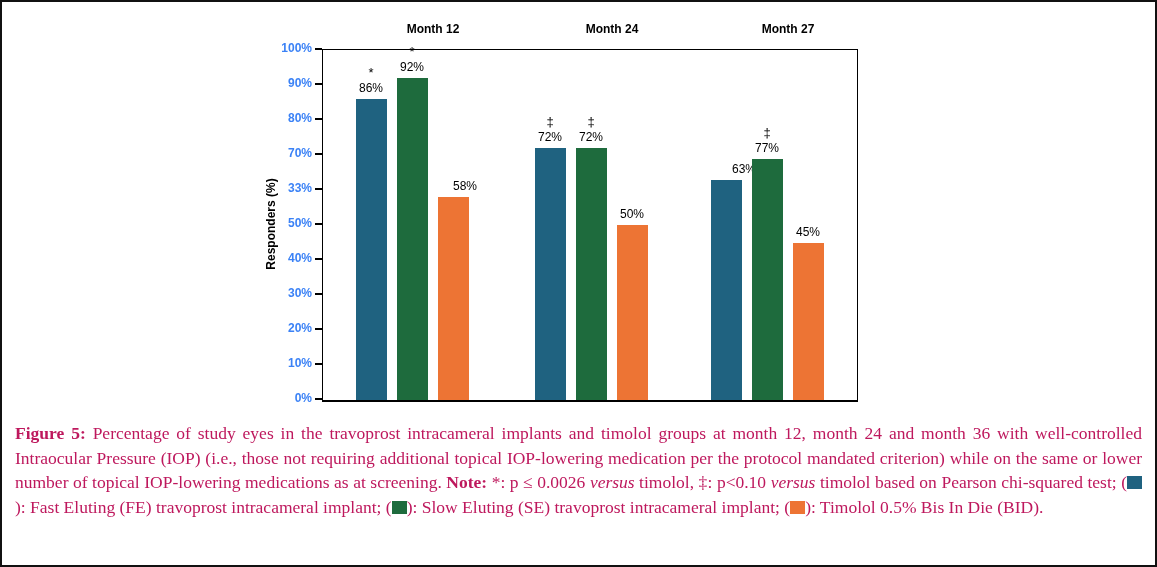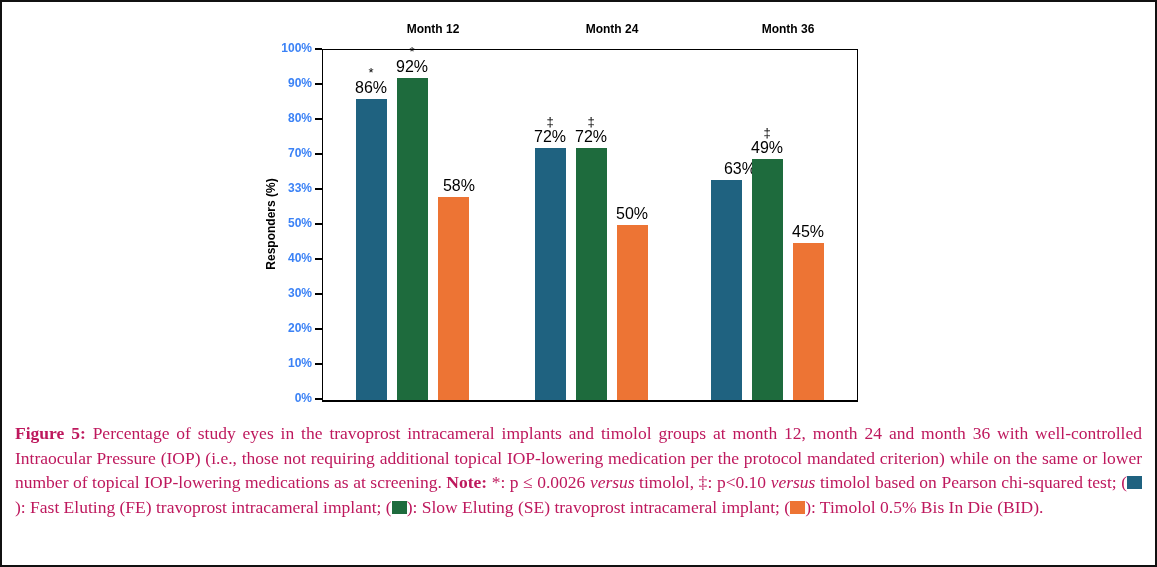--- a/index.html
+++ b/index.html
@@ -41,21 +41,21 @@
   .y-axis-title{
     position:absolute;
     transform:translate(-50%,-50%) rotate(-90deg);
     font-size:12px;font-weight:700;color:#000000;
     white-space:nowrap;
   }
   .bar{position:absolute;bottom:0;}
   .bar-vlabel{
     position:absolute;
     text-align:center;
-    font-size:16px;font-weight:400;color:#000000;
+    font-size:12px;font-weight:400;color:#000000;
     line-height:14px;
   }
   .bar-mark{
     position:absolute;
     text-align:center;
     font-size:13px;font-weight:400;color:#000000;
     line-height:14px;
   }
   
   .caption{
@@ -91,24 +91,24 @@
         <div class="bar-mark" style="left: 197px; width: 60px; bottom: 271px;">‡</div>
         <div class="bar" style="left: 387.5px; width: 31px; height: 220.5px; background: rgb(31, 98, 128);"></div>
         <div class="bar-vlabel" style="left: 373px; width: 60px; bottom: 224.5px; text-align: right;">63%</div>
         <div class="bar" style="left: 73.5px; width: 31px; height: 322px; background: rgb(30, 107, 61);"></div>
         <div class="bar-vlabel" style="left: 59px; width: 60px; bottom: 326px;">92%</div>
         <div class="bar-mark" style="left: 59px; width: 60px; bottom: 341px;">*</div>
         <div class="bar" style="left: 252.5px; width: 31px; height: 252px; background: rgb(30, 107, 61);"></div>
         <div class="bar-vlabel" style="left: 238px; width: 60px; bottom: 256px;">72%</div>
         <div class="bar-mark" style="left: 238px; width: 60px; bottom: 271px;">‡</div>
         <div class="bar" style="left: 428.5px; width: 31px; height: 241.5px; background: rgb(30, 107, 61);"></div>
-        <div class="bar-vlabel" style="left: 414px; width: 60px; bottom: 245.5px;">49%</div>
+        <div class="bar-vlabel" style="left: 414px; width: 60px; bottom: 245.5px;">77%</div>
         <div class="bar-mark" style="left: 414px; width: 60px; bottom: 260.5px;">‡</div>
         <div class="bar" style="left: 114.5px; width: 31px; height: 203px; background: rgb(237, 116, 52);"></div>
-        <div class="bar-vlabel" style="left: 92px; width: 60px; bottom: 207px; text-align: right;">58%</div>
+        <div class="bar-vlabel" style="left: 112px; width: 60px; bottom: 207px;">58%</div>
         <div class="bar" style="left: 293.5px; width: 31px; height: 175px; background: rgb(237, 116, 52);"></div>
         <div class="bar-vlabel" style="left: 279px; width: 60px; bottom: 179px;">50%</div>
         <div class="bar" style="left: 469.5px; width: 31px; height: 157.5px; background: rgb(237, 116, 52);"></div>
         <div class="bar-vlabel" style="left: 455px; width: 60px; bottom: 161.5px;">45%</div>
       </div>
   <div class="ytick-label" style="left: 248px; width: 62px; top: 389px;">0%</div>
       <div class="ytick-mark" style="left: 313px; width: 7px; top: 396px;"></div>
       <div class="ytick-label" style="left: 248px; width: 62px; top: 354px;">10%</div>
       <div class="ytick-mark" style="left: 313px; width: 7px; top: 361px;"></div>
       <div class="ytick-label" style="left: 248px; width: 62px; top: 319px;">20%</div>
@@ -124,18 +124,18 @@
       <div class="ytick-label" style="left: 248px; width: 62px; top: 144px;">70%</div>
       <div class="ytick-mark" style="left: 313px; width: 7px; top: 151px;"></div>
       <div class="ytick-label" style="left: 248px; width: 62px; top: 109px;">80%</div>
       <div class="ytick-mark" style="left: 313px; width: 7px; top: 116px;"></div>
       <div class="ytick-label" style="left: 248px; width: 62px; top: 74px;">90%</div>
       <div class="ytick-mark" style="left: 313px; width: 7px; top: 81px;"></div>
       <div class="ytick-label" style="left: 248px; width: 62px; top: 39px;">100%</div>
       <div class="ytick-mark" style="left: 313px; width: 7px; top: 46px;"></div>
       <div class="cat-label" style="left: 409px; top: 20px;">Month 12</div>
       <div class="cat-label" style="left: 588px; top: 20px;">Month 24</div>
-      <div class="cat-label" style="left: 764px; top: 20px;">Month 36</div>
+      <div class="cat-label" style="left: 764px; top: 20px;">Month 27</div>
     </div>
 
   <div class="caption" id="caption"><span class="seg-bold">Figure 5: </span><span class="seg-normal">Percentage of study eyes in the travoprost intracameral implants and timolol groups at month 12, month 24 and month 36 with well-controlled Intraocular Pressure (IOP) (i.e., those not requiring additional topical IOP-lowering medication per the protocol mandated criterion) while on the same or lower number of topical IOP-lowering medications as at screening. </span><span class="seg-bold">Note: </span><span class="seg-normal">*: p ≤ 0.0026 </span><span class="seg-italic">versus</span><span class="seg-normal"> timolol, ‡: p&lt;0.10 </span><span class="seg-italic">versus</span><span class="seg-normal"> timolol based on Pearson chi-squared test; (</span><span class="swatch" style="background: rgb(31, 98, 128);"></span><span class="seg-normal">): Fast Eluting (FE) travoprost intracameral implant; (</span><span class="swatch" style="background: rgb(30, 107, 61);"></span><span class="seg-normal">): Slow Eluting (SE) travoprost intracameral implant; (</span><span class="swatch" style="background: rgb(237, 116, 52);"></span><span class="seg-normal">): Timolol 0.5% Bis In Die (BID).</span></div>
 
 </div>
 
 </body></html>

